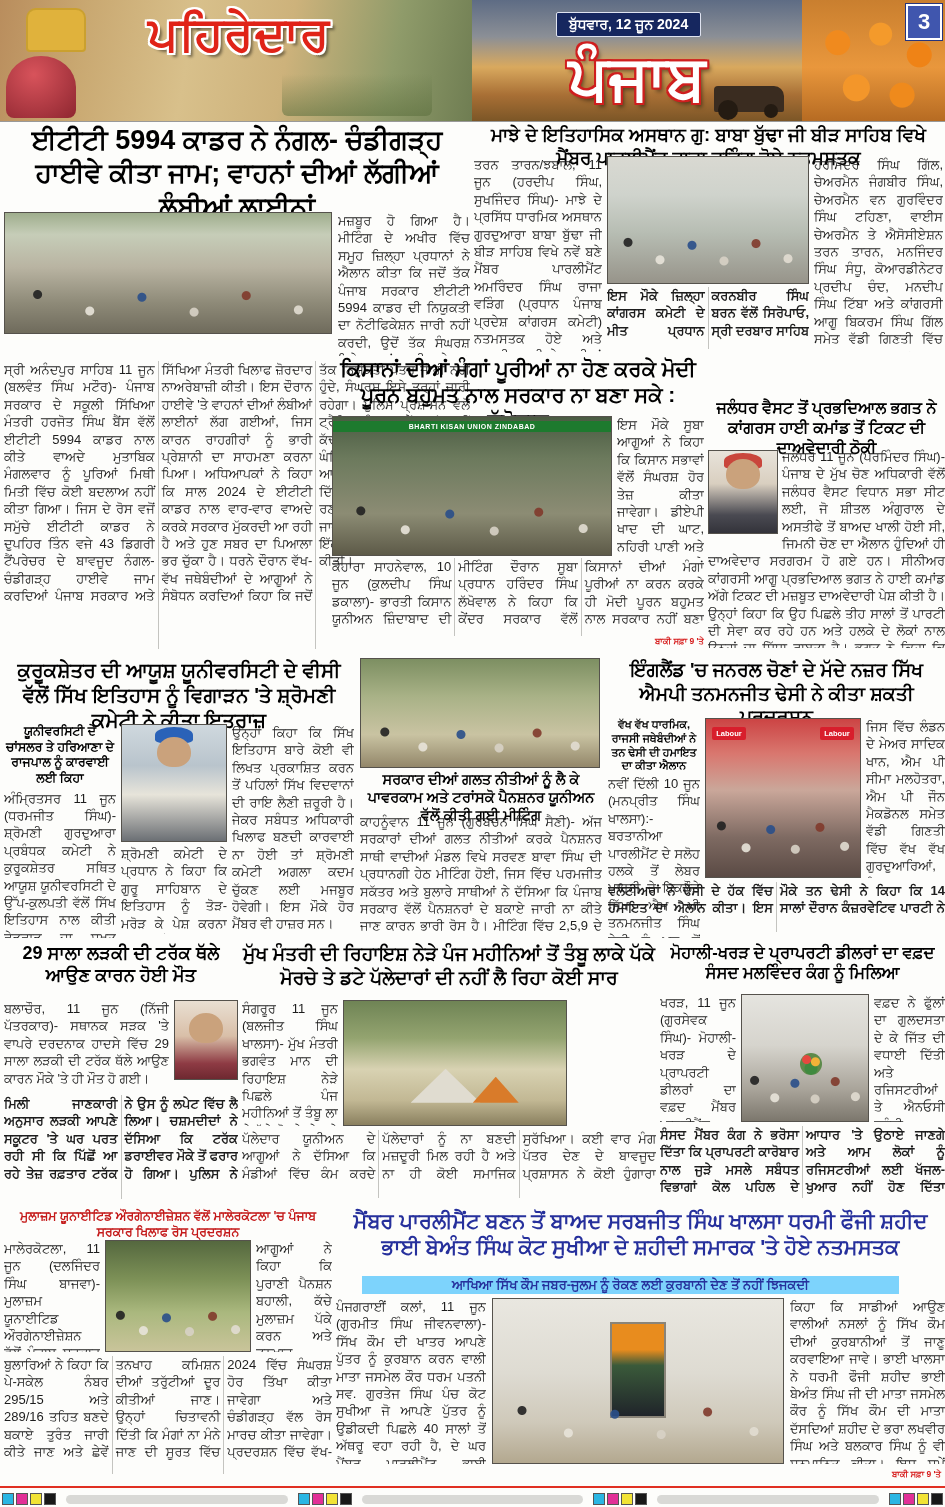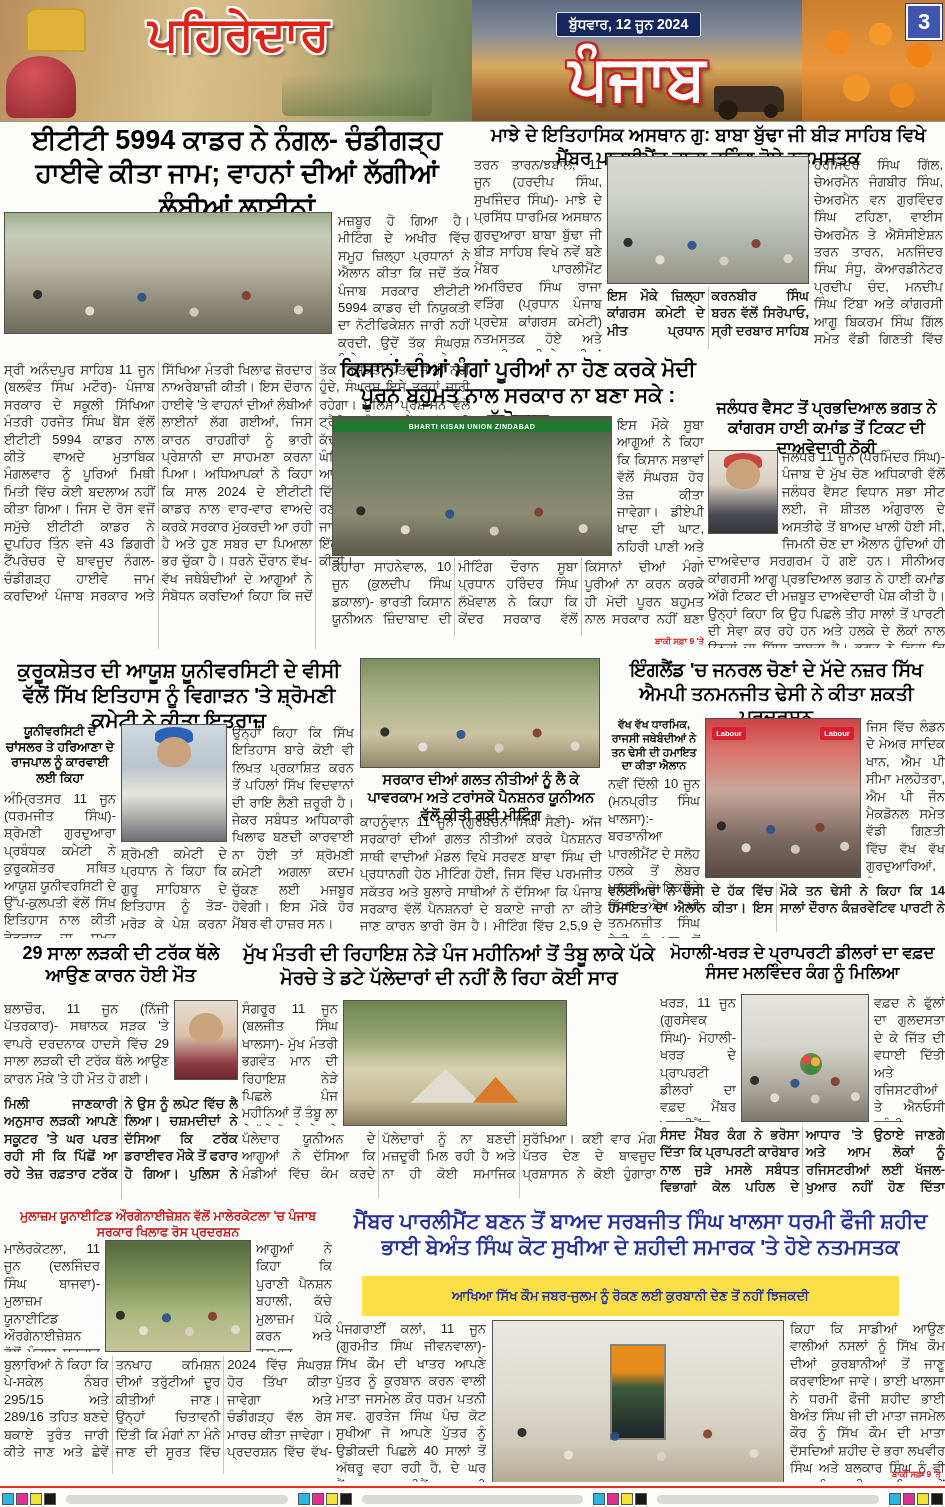--- a/index.html
+++ b/index.html
@@ -155,21 +155,21 @@
   #artK{left:4px;top:1208px;width:328px;height:274px;}
   #artK .hl{font-size:12.5px;color:#c41a1a;height:32px;line-height:1.3;}
   #artK .k-row{display:flex;gap:5px;height:112px;}
   #artK .k-colL{width:96px;}
   #artK .photo{width:146px;height:112px;}
   #artK .k-colR{flex:1;}
   #artK .k-cols{margin-top:4px;height:118px;}
 
   #artL{left:336px;top:1208px;width:609px;height:274px;}
   #artL .hl{font-size:21px;color:#26309c;height:66px;}
-  #artL .l-bar{margin:2px 46px 4px 26px;background:#fde047;color:#26309c;font-weight:bold;font-size:13px;text-align:center;padding:12px 0;}
+  #artL .l-bar{margin:2px 46px 4px 26px;background:#7dd3fc;color:#26309c;font-weight:bold;font-size:13px;text-align:center;padding:1px 0;}
   #artL .l-row{display:flex;gap:6px;height:166px;}
   #artL .l-colL{width:150px;}
   #artL .photo{width:292px;height:166px;}
   #artL .l-colR{flex:1;}
   #artL .l-more{position:absolute;right:4px;bottom:2px;}
 
   .tent{position:absolute;left:30%;bottom:18%;width:70px;height:34px;background:#e0dcd0;clip-path:polygon(0 100%,50% 0,100% 100%);}
   .tent.orange{left:58%;width:46px;height:26px;background:#d97b2a;}
   .bouquet{position:absolute;left:46%;top:46%;width:22px;height:22px;border-radius:50%;
     background:radial-gradient(circle at 30% 30%,#e6483f 4px,transparent 5px),radial-gradient(circle at 70% 40%,#f2b238 4px,transparent 5px),radial-gradient(circle at 50% 70%,#3f8a3f 6px,transparent 7px),#5d8a4a;}

